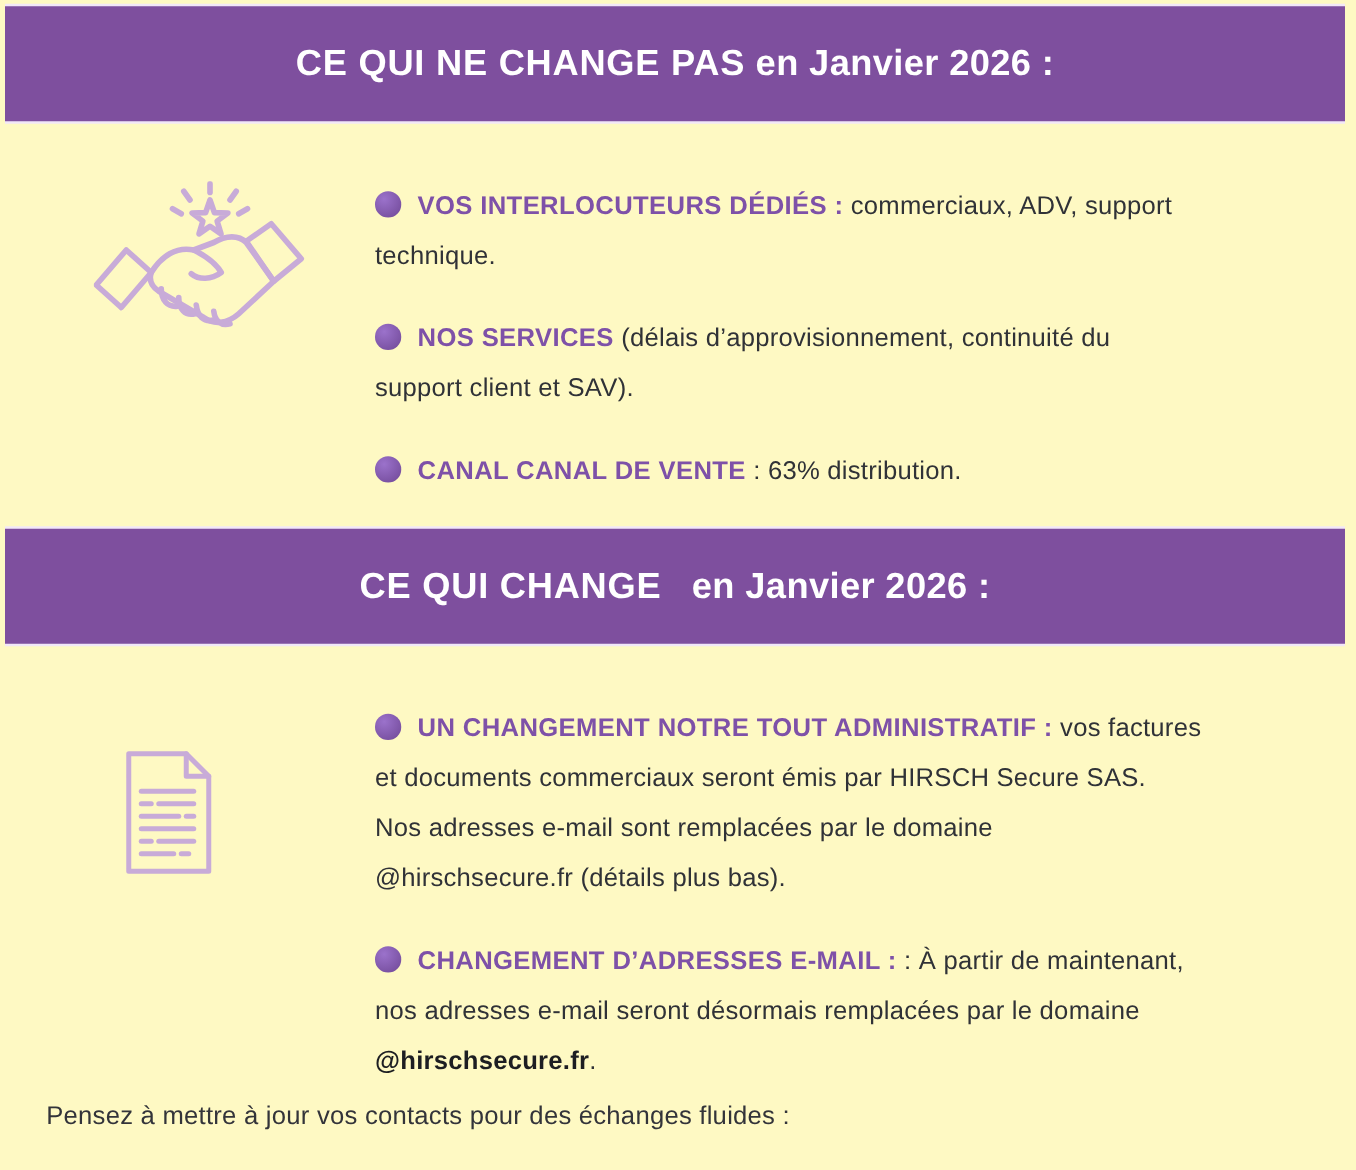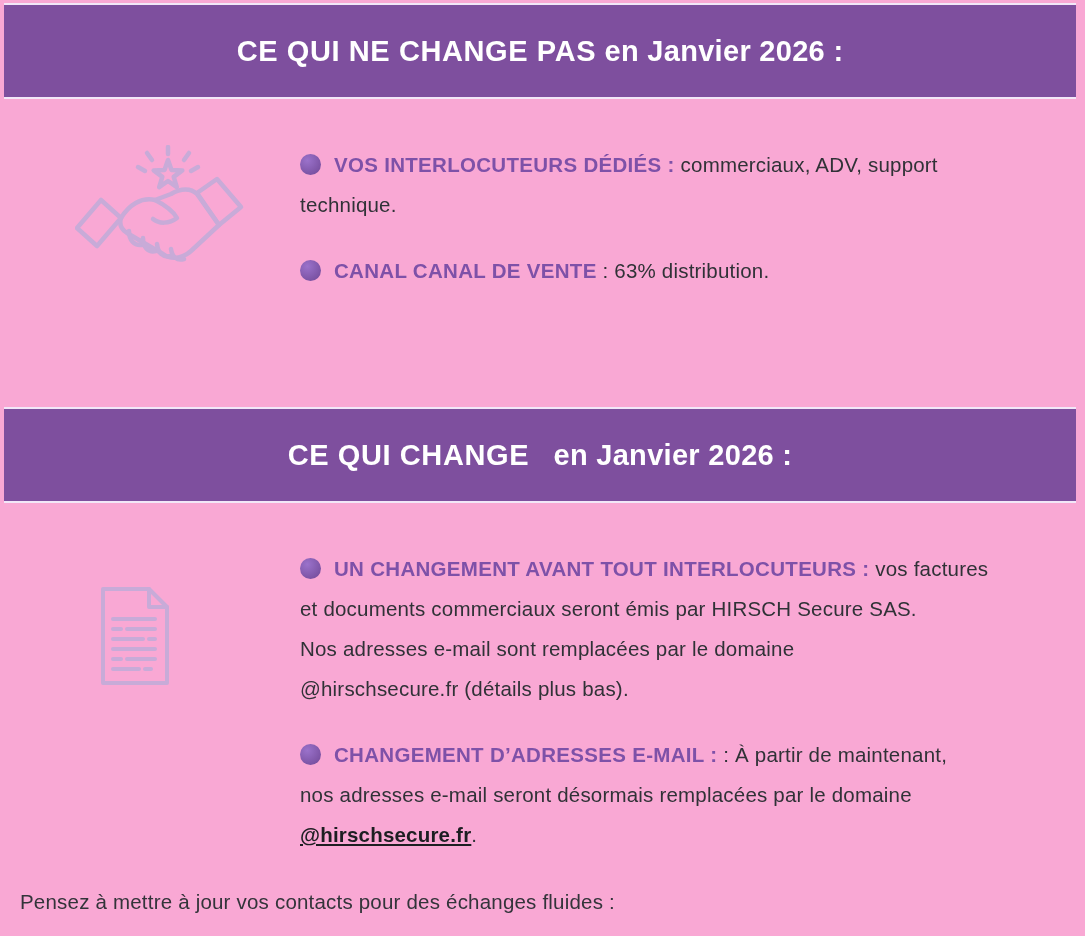--- a/index.html
+++ b/index.html
@@ -1,34 +1,34 @@
 <!DOCTYPE html>
 <html><head>
 <meta charset="utf-8">
 <style>
   html,body{margin:0;padding:0;background:#ffffff;}
   .page{
     position:relative;
     width:1085px;height:936px;
-    background:#f9a8d4;
+    background:#fef9c3;
     font-family:"Liberation Sans", sans-serif;
     color:#303237;
     overflow:hidden;
   }
   .banner{
     margin:5px 9px 0 4px;
     height:92px;
     background:#7e4f9e;
     color:#ffffff;
     display:flex;align-items:center;justify-content:center;
     font-size:29px;
     letter-spacing:0.3px;
     box-shadow:0 2px 0 #f2e7f8, 0 -2px 0 #f2e7f8;
   }
-  .banner.second{margin-top:12px;gap:16px;}
+  .banner.second{margin-top:26px;gap:16px;}
   .banner .b-bold{font-weight:800;letter-spacing:0.6px;}
   .banner .b-rest{font-weight:700;white-space:pre;}
   .section{
     display:flex;
     padding:48px 53px 0 75px;
     box-sizing:border-box;
   }
   .section.first{height:300px;}
   .icon-col{width:225px;flex-shrink:0;}
   .text-col{flex:1;min-width:0;}
@@ -46,24 +46,24 @@
     width:21px;height:21px;border-radius:50%;
     background:radial-gradient(circle at 35% 30%, #9b72cb, #6f4795);
     margin-right:13px;
     vertical-align:-3px;
   }
   .lead{
     color:#7e51a8;
     font-weight:700;
     letter-spacing:0.3px;
   }
-  .bold-dark{font-weight:700;color:#1d1e22;text-decoration:underline;}
+  .bold-dark{font-weight:700;color:#1d1e22;}
   .footer-note{
-    margin-top:27px;
-    padding-left:20px;
+    margin-top:4px;
+    padding-left:37px;
     font-size:20.5px;
     line-height:40px;
     letter-spacing:0.2px;
     color:#33343a;
   }
   .line-icon{stroke:#c8abd8;fill:none;stroke-width:4.5;stroke-linecap:round;stroke-linejoin:round;}
   .doc-icon{stroke:#c8abd8;fill:none;stroke-width:4;stroke-linecap:round;stroke-linejoin:round;}
 </style>
 </head>
 <body>
@@ -99,20 +99,22 @@
           <path d="M54,86 c0,9 5,15 13,14"></path>
           <path d="M68,93 c0,9 5,15 13,13"></path>
           <path d="M82,99 c1,9 6,14 14,12"></path>
           <path d="M96,104 c1,8 6,12 13,10"></path>
         </g>
       </svg>
     </div>
     <div class="text-col">
       <p class="bullet"><span class="dot"></span><span class="lead">VOS INTERLOCUTEURS DÉDIÉS :</span><span> commerciaux, ADV, support
 technique.</span></p>
+      <p class="bullet"><span class="dot"></span><span class="lead">NOS SERVICES</span><span> (délais d’approvisionnement, continuité du
+support client et SAV).</span></p>
       <p class="bullet"><span class="dot"></span><span class="lead">CANAL CANAL DE VENTE</span><span> : 63% distribution.</span></p>
     </div>
   </div>
 
   <div class="banner second">
     <span class="b-bold">CE QUI CHANGE</span>
       <span class="b-rest"> en Janvier 2026 :</span>
   </div>
 
   <div class="section">
@@ -128,21 +130,21 @@
             <path d="M56,54 L62,54"></path>
           <path d="M20,64 L62,64"></path>
           <path d="M20,74 L28,74"></path>
             <path d="M34,74 L62,74"></path>
           <path d="M20,84 L46,84"></path>
             <path d="M52,84 L58,84"></path>
         </g>
       </svg>
     </div>
     <div class="text-col">
-      <p class="bullet"><span class="dot"></span><span class="lead">UN CHANGEMENT AVANT TOUT INTERLOCUTEURS :</span><span> vos factures
+      <p class="bullet"><span class="dot"></span><span class="lead">UN CHANGEMENT NOTRE TOUT ADMINISTRATIF :</span><span> vos factures
 et documents commerciaux seront émis par HIRSCH Secure SAS.
 Nos adresses e-mail sont remplacées par le domaine
 @hirschsecure.fr (détails plus bas).</span></p>
       <p class="bullet"><span class="dot"></span><span class="lead">CHANGEMENT D’ADRESSES E-MAIL :</span><span>  : À partir de maintenant,
 nos adresses e-mail seront désormais remplacées par le domaine
 </span><span class="bold-dark">@hirschsecure.fr</span><span>.</span></p>
     </div>
   </div>
 
   <p class="footer-note">Pensez à mettre à jour vos contacts pour des échanges fluides :</p>

